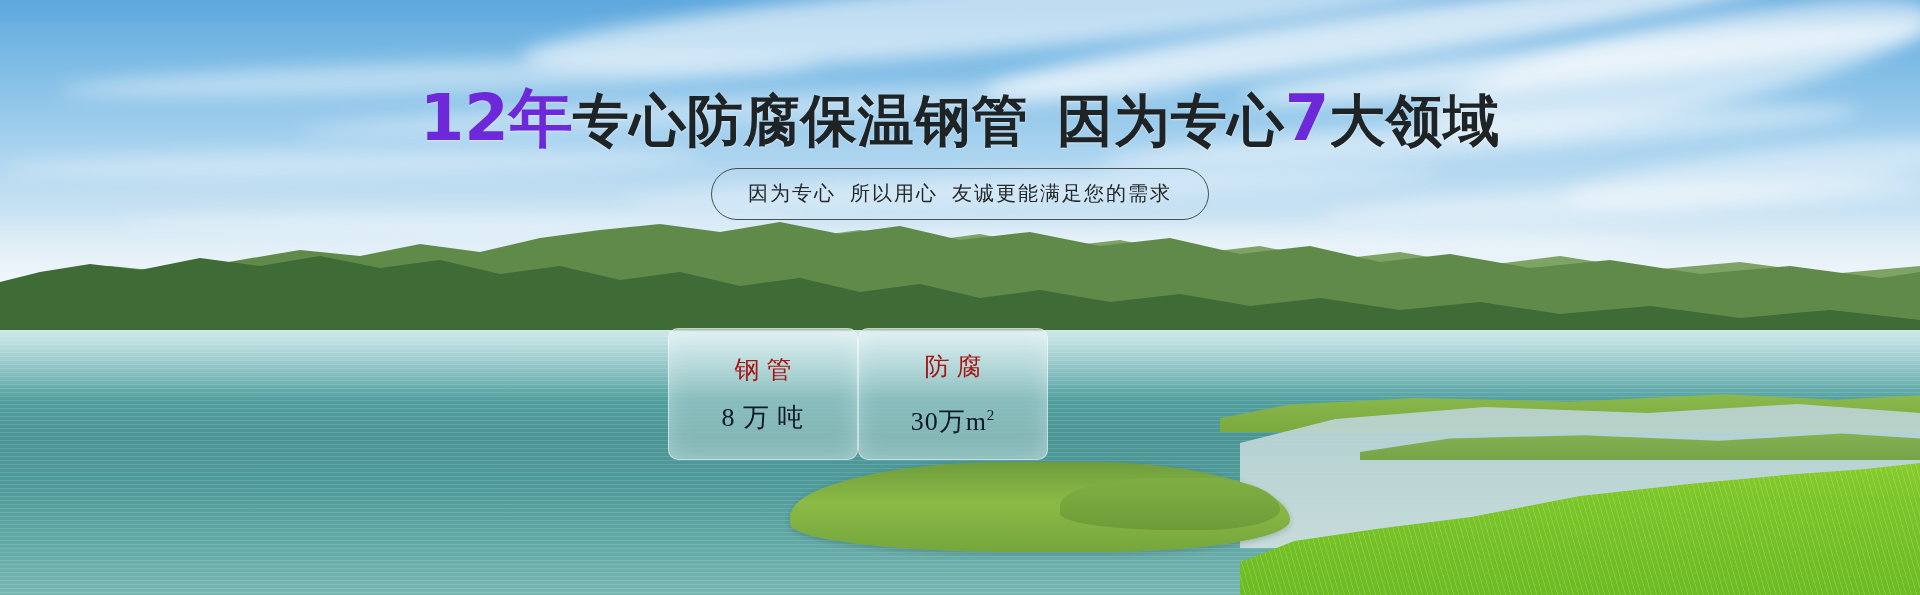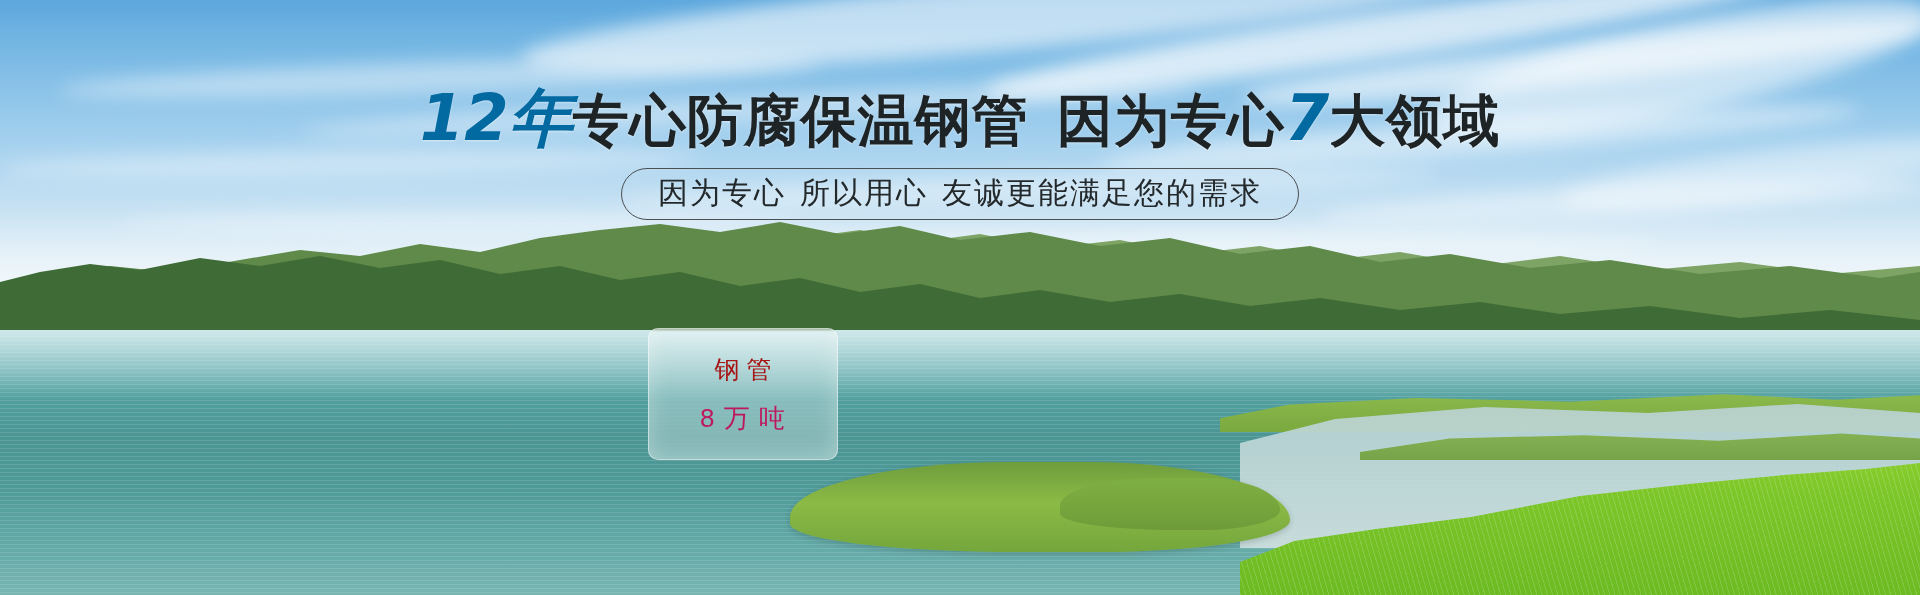--- a/index.html
+++ b/index.html
@@ -130,48 +130,47 @@
     font-family:"DejaVu Sans","Liberation Sans",sans-serif;
     font-weight:bold;
     font-size:56px;
     line-height:64px;
     letter-spacing:1px;
     white-space:nowrap;
     color:#1e2326;
     text-shadow:0 1px 2px rgba(255,255,255,.45);
   }
   .headline .num{
-    color:#0369a1;
+    color:#6d28d9;
     font-size:64px;
-    font-style:italic;
     letter-spacing:0px;
   }
   .headline .gap{display:inline-block;width:28px;}
 
   .subtitle-wrap{
     position:absolute;left:0;top:168px;width:1920px;text-align:center;
   }
   .subtitle{
     display:inline-block;
     padding:9px 36px 11px;
     border:1px solid #4a4f52;
     border-radius:26px;
     font-family:"DejaVu Sans","Liberation Sans",sans-serif;
-    font-size:30px;
+    font-size:20px;
     line-height:30px;
     color:#23282b;
     letter-spacing:2px;
     white-space:nowrap;
     background:transparent;
   }
   .subtitle .sp{display:inline-block;width:14px;}
 
   
   .cards{
-    position:absolute;left:648px;top:328px;
+    position:absolute;left:668px;top:328px;
     display:flex;
   }
   .card{
     width:188px;height:130px;
     border-radius:10px;
     background:rgba(255,255,255,.30);
     border:1px solid rgba(255,255,255,.55);
     box-shadow:inset 0 0 22px rgba(255,255,255,.30);
     display:flex;flex-direction:column;
     align-items:center;justify-content:center;
@@ -179,23 +178,23 @@
   }
   .card-title{
     font-family:"DejaVu Sans","Liberation Sans",sans-serif;
     font-size:25px;line-height:30px;
     color:#a61414;letter-spacing:7px;
     text-indent:7px;
     margin-bottom:18px;
     white-space:nowrap;
   }
   .card-value{
-    font-family:Liberation Sans, sans-serif;
+    font-family:Liberation Serif, serif;
     font-size:26px;line-height:30px;
-    color:#be185d;letter-spacing:1px;
+    color:#0f172a;letter-spacing:1px;
     white-space:nowrap;
   }
   .card-value sup{font-size:15px;vertical-align:super;}
 </style>
 </head>
 <body>
 
 <div class="banner">
 
   <div class="sky"></div>
@@ -276,18 +275,22 @@
       </div>
     </div>
 
     <div class="cards">
 
       <div class="card">
         <div class="card-title">钢管</div>
         <div class="card-value"><span>8 万 吨</span></div>
       </div>
 
+      <div class="card">
+        <div class="card-title">防腐</div>
+        <div class="card-value"><span>30万m</span><sup>2</sup></div>
+      </div>
 
 
     </div>
 
   </div>
 </div>
 
 </body></html>

